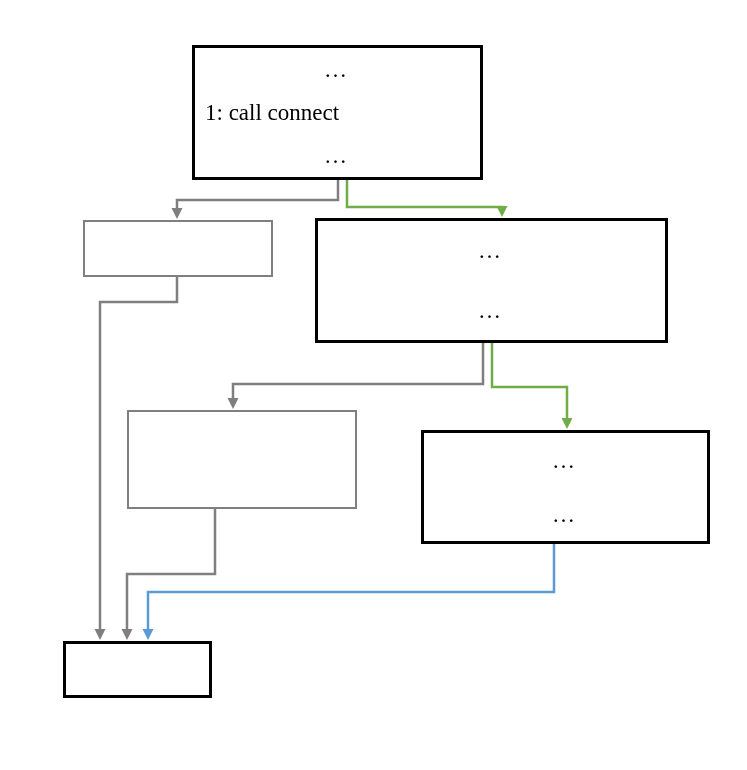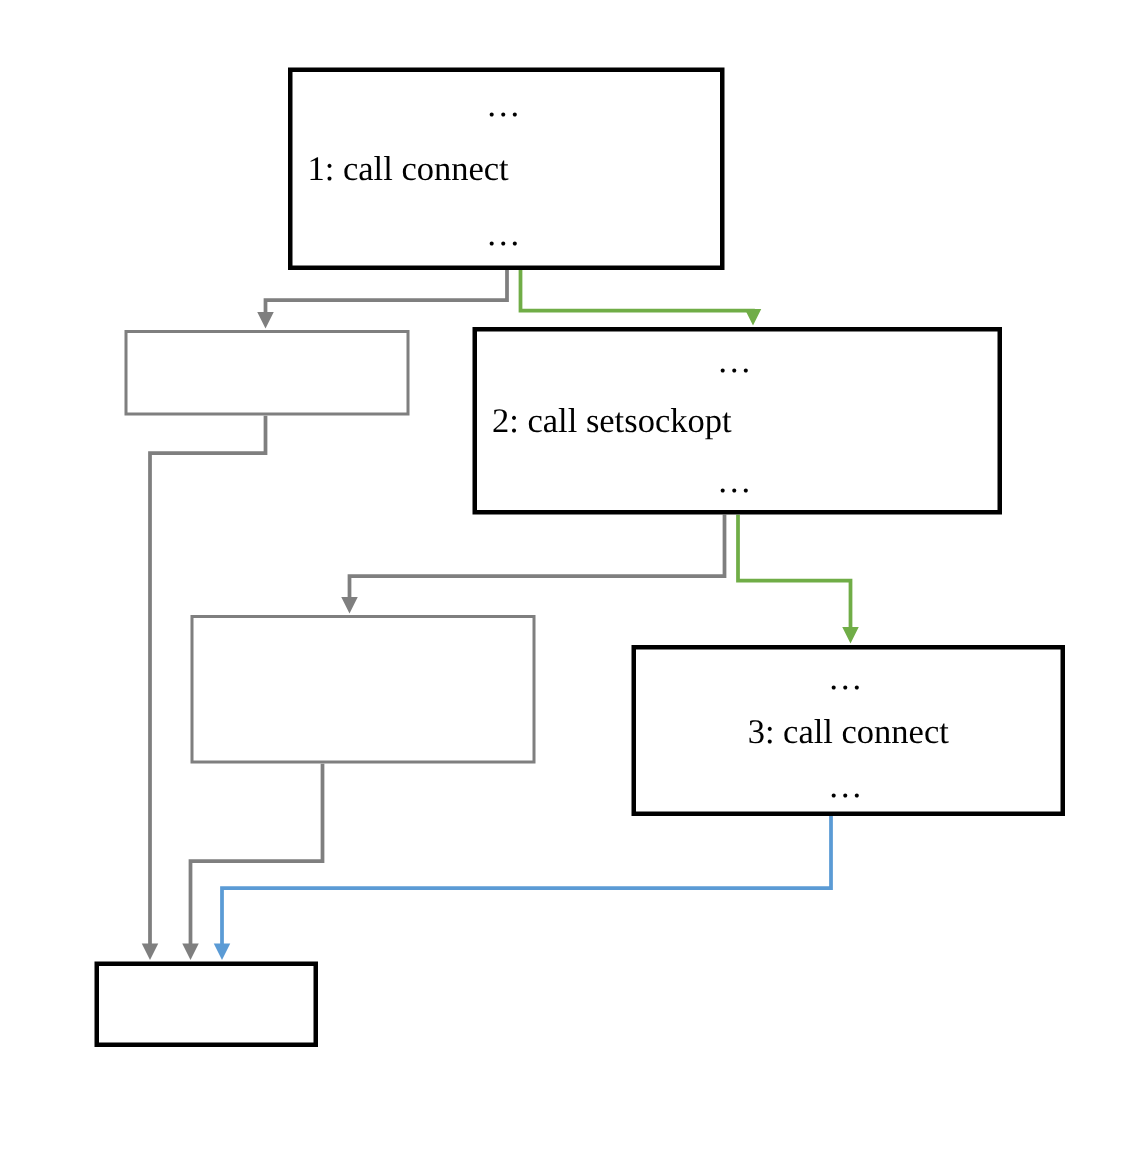--- a/index.html
+++ b/index.html
@@ -78,27 +78,25 @@
   <div class="node black" id="node-socket">
     <div class="row dots">…</div>
     <div class="row align-left">1: call connect</div>
     <div class="row dots">…</div>
   </div>
 
   <div class="node gray" id="node-gray-left"></div>
 
   <div class="node black" id="node-setsockopt">
     <div class="row dots">…</div>
-    <div class="row align-left">2: call setsockopt</div>
     <div class="row dots">…</div>
   </div>
 
   <div class="node gray" id="node-gray-mid"></div>
 
   <div class="node black" id="node-connect">
     <div class="row dots">…</div>
-    <div class="row align-center">3: call connect</div>
     <div class="row dots">…</div>
   </div>
 
   <div class="node black" id="node-end"></div>
 
 </div>
 
 </body></html>

